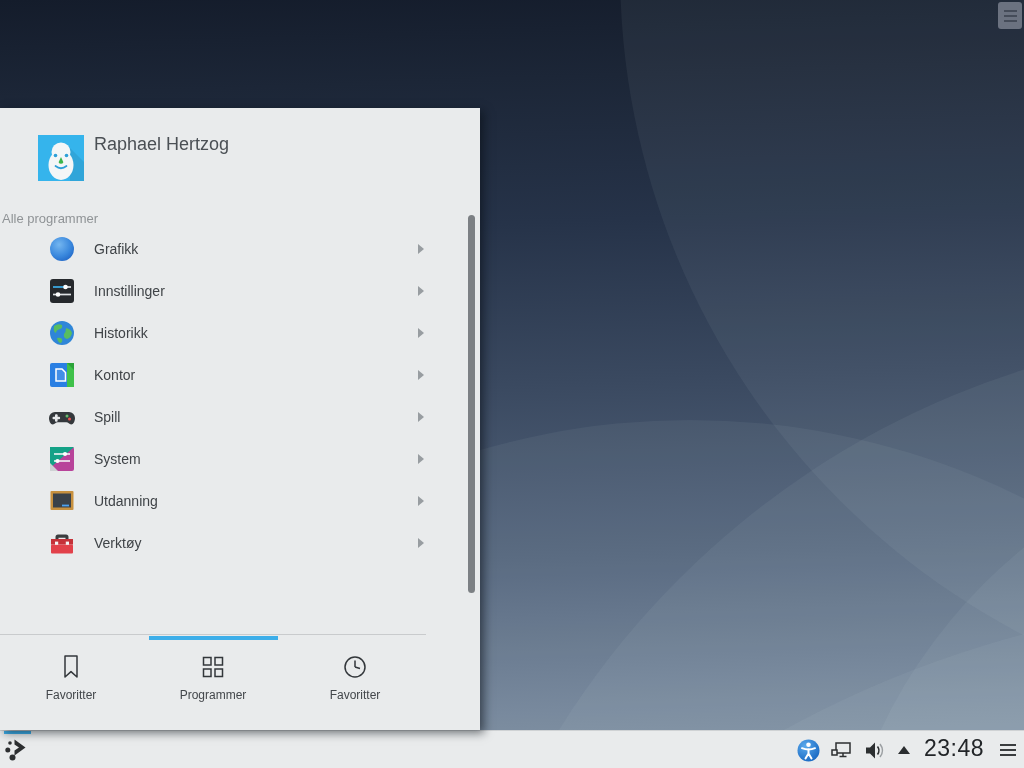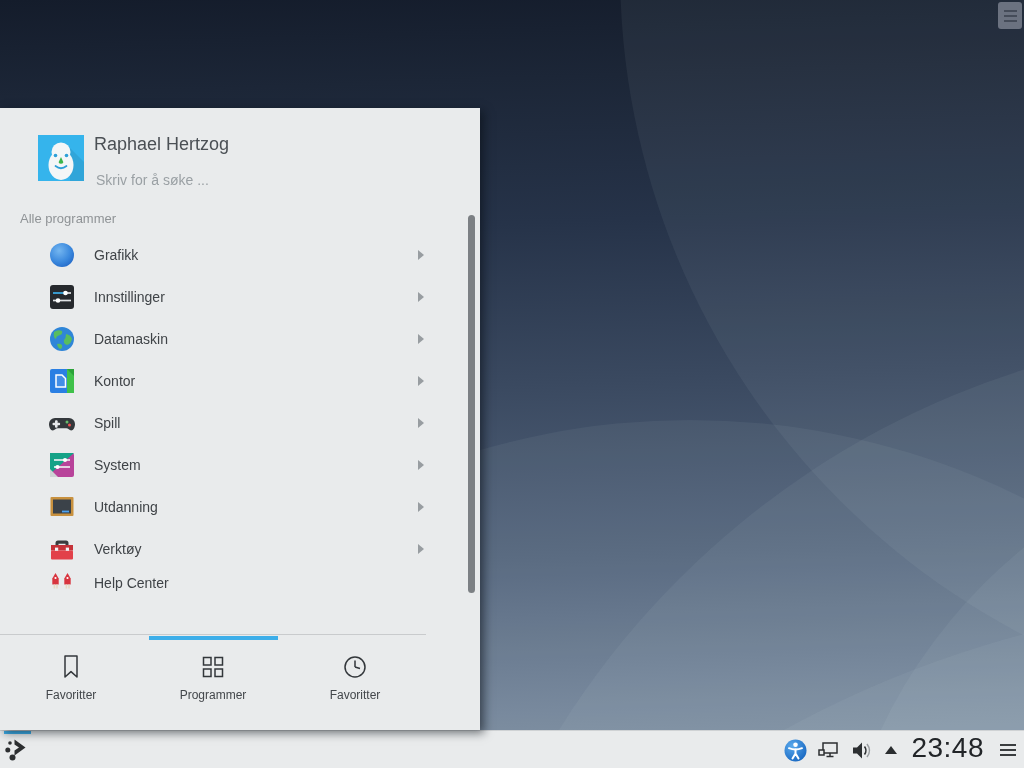--- a/index.html
+++ b/index.html
@@ -44,26 +44,26 @@
     position:absolute; left:94px; top:26px; font-size:18px; color:#4b5055;text-align:center;
   }
   .search-input {
     position:absolute; left:94px; top:60px; width:360px; height:24px;
     background:transparent; border:none; outline:none;
     font-family:"Liberation Sans",sans-serif; font-size:14px; color:#54585c;
   }
   .search-input::placeholder { color:#9aa0a4; opacity:1; }
 
   .section-label {
-    position:absolute; left:20px; top:103px; font-size:13px; color:#8f9396;
+    position:absolute; left:2px; top:103px; font-size:13px; color:#8f9396;
   }
 
   
   .menu-list {
-    position:absolute; left:0; top:126px; width:480px; height:400px; overflow:hidden;
+    position:absolute; left:0; top:120px; width:480px; height:400px; overflow:hidden;
   }
   .menu-item {
     position:relative; height:42px; display:flex; align-items:center; cursor:default;
   }
   .menu-item.clipped { margin-top:-8px; }
   .mi-icon { position:absolute; left:48px; width:28px; height:28px; }
   .mi-icon svg { display:block; }
   .mi-label { position:absolute; left:94px; font-size:14px; color:#3f4347; }
   .mi-arrow {
     position:absolute; left:418px; width:0; height:0;
@@ -101,21 +101,21 @@
     position:absolute; left:4px; top:0; width:27px; height:3px; background:var(--accent,#3daee9);
   }
   .launcher-btn svg { position:absolute; left:3px; top:5px; }
 
   .tray {
     position:absolute; right:6px; top:0; height:38px;
     display:flex; align-items:center; gap:10px;
   }
   .tray-icon { display:flex; align-items:center; }
   .clock {
-    font-size:28px; color:#222528; letter-spacing:0.5px; margin:0 4px 4px 2px;
+    font-size:23px; color:#222528; letter-spacing:0.5px; margin:0 4px 4px 2px;
   }
   .panel-hamburger { display:flex; flex-direction:column; gap:3px; padding:4px 2px; }
   .panel-hamburger span { width:16px; height:2px; background:#3a3d3f; display:block; }
 </style>
 </head>
 <body style="--accent: #3daee9;">
 
 <div class="wallpaper">
   <div class="wp-c wp-c3"></div>
   <div class="wp-c wp-c1"></div>
@@ -138,21 +138,20 @@
       <polygon points="31,12 46,27 46,46 32,46" fill="rgba(0,0,0,0.08)"></polygon>
       <circle cx="23" cy="17" r="9.5" fill="#f3f6f7"></circle>
       <ellipse cx="23" cy="30" rx="12.5" ry="15" fill="#f3f6f7"></ellipse>
       <circle cx="17.5" cy="20.5" r="1.8" fill="#2d9fd8"></circle>
       <circle cx="28.5" cy="20.5" r="1.8" fill="#2d9fd8"></circle>
       <path d="M23 22 l2.4 5.2 a2.6 2.6 0 0 1 -4.8 0 Z" fill="#3bb54a"></path>
       <path d="M17.5 31 q5.5 4.5 11 0" stroke="#2d9fd8" stroke-width="1.7" fill="none" stroke-linecap="round"></path>
     </svg>
   </div>
   <div class="user-name">Raphael Hertzog</div>
-  <input class="search-input" type="text" placeholder="Skriv for å søke ..." style="">
 
   <div class="section-label">Alle programmer</div>
 
   <div class="menu-list">
 
     <div class="menu-item">
       <span class="mi-icon">
         <svg width="28" height="28" viewBox="0 0 28 28">
           <defs>
               <radialGradient id="gSph" cx="38%" cy="32%" r="80%">
@@ -185,21 +184,21 @@
 
     <div class="menu-item">
       <span class="mi-icon">
         <svg width="28" height="28" viewBox="0 0 28 28">
           <circle cx="14" cy="14" r="12" fill="#2f86d8"></circle>
           <path d="M6 7 q4 -3 8 -1 q1 3 -2 4 q-4 1 -4 4 q-3 -1 -2 -7z" fill="#58bd5f"></path>
           <path d="M18 9 q5 1 6 5 q-1 5 -5 6 q-4 -1 -3 -5 q2 -2 2 -6z" fill="#58bd5f"></path>
           <path d="M9 19 q3 -1 5 1 q1 2 -1 4 q-3 0 -4 -5z" fill="#58bd5f"></path>
         </svg>
       </span>
-      <span class="mi-label">Datamaskin</span>
+      <span class="mi-label">Historikk</span>
       <span class="mi-arrow"></span>
     </div>
 
     <div class="menu-item">
       <span class="mi-icon">
         <svg width="28" height="28" viewBox="0 0 28 28">
           <rect x="2" y="2" width="24" height="24" rx="2" fill="#2a7fe3"></rect>
           <rect x="19" y="2" width="7" height="24" fill="#3fc14a"></rect>
           <polygon points="19,2 26,2 26,9" fill="#2ba339"></polygon>
           <path d="M8 8 h6 l3.5 3.5 V20 H8 Z" fill="rgba(255,255,255,0.12)" stroke="#ffffff" stroke-width="1.5"></path>
@@ -259,35 +258,20 @@
           <rect x="3" y="10" width="22" height="5.5" fill="#c53239"></rect>
           <rect x="3" y="15.5" width="22" height="9" rx="1" fill="#e2414a"></rect>
           <rect x="7" y="12.6" width="3.2" height="3.2" fill="#f4f6f7"></rect>
           <rect x="17.8" y="12.6" width="3.2" height="3.2" fill="#f4f6f7"></rect>
         </svg>
       </span>
       <span class="mi-label">Verktøy</span>
       <span class="mi-arrow"></span>
     </div>
 
-    <div class="menu-item clipped">
-      <span class="mi-icon">
-        <svg width="28" height="28" viewBox="0 0 28 28">
-          <path d="M7.5 4 l3.2 5.5 v6 h-6.4 v-6 z" fill="#d8353f"></path>
-          <rect x="5.6" y="15.5" width="1.6" height="4" fill="#e7d9c4"></rect>
-          <rect x="8.2" y="15.5" width="1.6" height="4" fill="#e7d9c4"></rect>
-          <circle cx="7.5" cy="9" r="1.1" fill="#ffffff"></circle>
-          <path d="M19.5 4 l3.2 5.5 v6 h-6.4 v-6 z" fill="#d8353f"></path>
-          <rect x="17.6" y="15.5" width="1.6" height="4" fill="#e7d9c4"></rect>
-          <rect x="20.2" y="15.5" width="1.6" height="4" fill="#e7d9c4"></rect>
-          <circle cx="19.5" cy="9" r="1.1" fill="#ffffff"></circle>
-        </svg>
-      </span>
-      <span class="mi-label">Help Center</span>
-    </div>
   </div>
 
   <div class="scrollbar-handle"></div>
 
   <div class="tabbar">
 
     <div class="kf-tab">
       <svg class="tab-icon" viewBox="0 0 32 32">
         <path d="M10 5 h12 v21 l-6 -5.4 -6 5.4 z" fill="none" stroke="#33373b" stroke-width="1.5" stroke-linejoin="round"></path>
       </svg>

